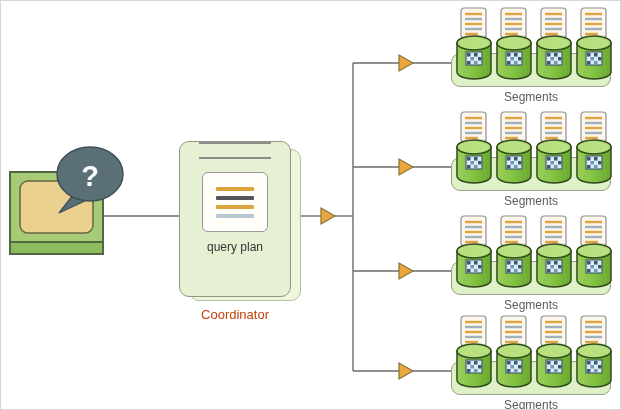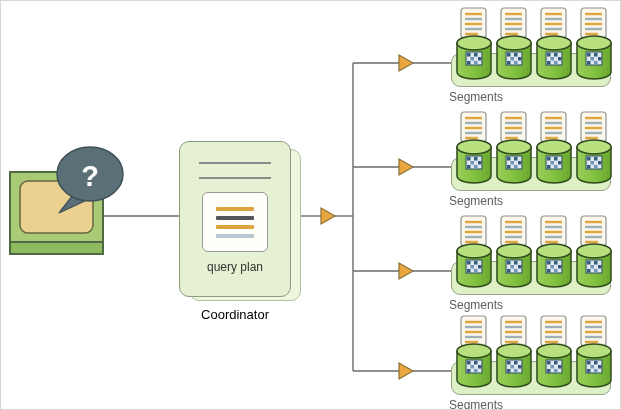--- a/index.html
+++ b/index.html
@@ -21,43 +21,43 @@
              color:#ffffff; text-align:center; }
   #client-label { left:4px; top:257px; width:102px; font-size:12px;
                   color:#4a4a4a; text-align:center; }
 
   
   #coord-shadow { left:188px; top:148px; width:112px; height:152px;
                   background:#eef6de; border:1.4px solid #b4bfa4;
                   border-radius:10px; box-sizing:border-box; }
   #coord-card { left:178px; top:140px; width:112px; height:156px;
                 background:#e6f1d3; border:1.4px solid #8d9a80;
-                border-radius:10px; box-sizing:border-box; padding-top:20px; }
+                border-radius:10px; box-sizing:border-box; padding-top:0; }
   .hr { width:72px; border-top:2px solid #8b8b8b; margin:0 auto 13px; }
   #plan-box { width:64px; height:58px; background:#fffef8;
               border:1.4px solid #9a9a9a; border-radius:6px;
               margin:4px auto 8px; display:flex; flex-direction:column;
               justify-content:center; gap:5px; }
   .bar { width:38px; height:4px; margin:0 auto; border-radius:1px; }
   .bar.orange { background:#dca43e; }
   .bar.dark   { background:#53575c; }
   .bar.blue   { background:#b8c7d2; }
   #plan-label { font-size:12px; color:#333; text-align:center; }
   #coord-label { left:170px; top:306px; width:128px; font-size:13px;
-                 color:#000000; text-align:center; }
+                 color:#c2410c; text-align:center; }
 
   
   .grp { position:absolute; left:448px; width:170px; height:100px; }
   .tray { position:absolute; left:2px; top:46px; width:160px; height:34px;
           background:#def0c6; border:1.4px solid #98a389; border-radius:9px;
           box-sizing:border-box; }
   .unit { position:absolute; top:0; }
   .u1 { left:5px; } .u2 { left:45px; } .u3 { left:85px; } .u4 { left:125px; }
   .grp-label { position:absolute; top:83px; left:0; width:164px;
-               font-size:12px; color:#5c5c5c; text-align:left; }
+               font-size:12px; color:#5c5c5c; text-align:center; }
 </style>
 </head>
 <body>
 
 <svg width="0" height="0" style="position:absolute" aria-hidden="true">
   <defs>
     <linearGradient id="cylGrad" x1="0" y1="0" x2="1" y2="0">
       <stop offset="0" stop-color="#9ccf5b"></stop>
       <stop offset="0.55" stop-color="#7fbf3f"></stop>
       <stop offset="1" stop-color="#6aa832"></stop>

